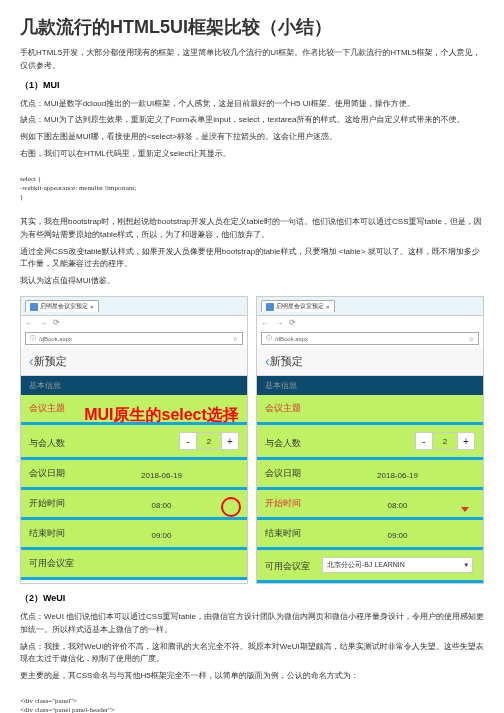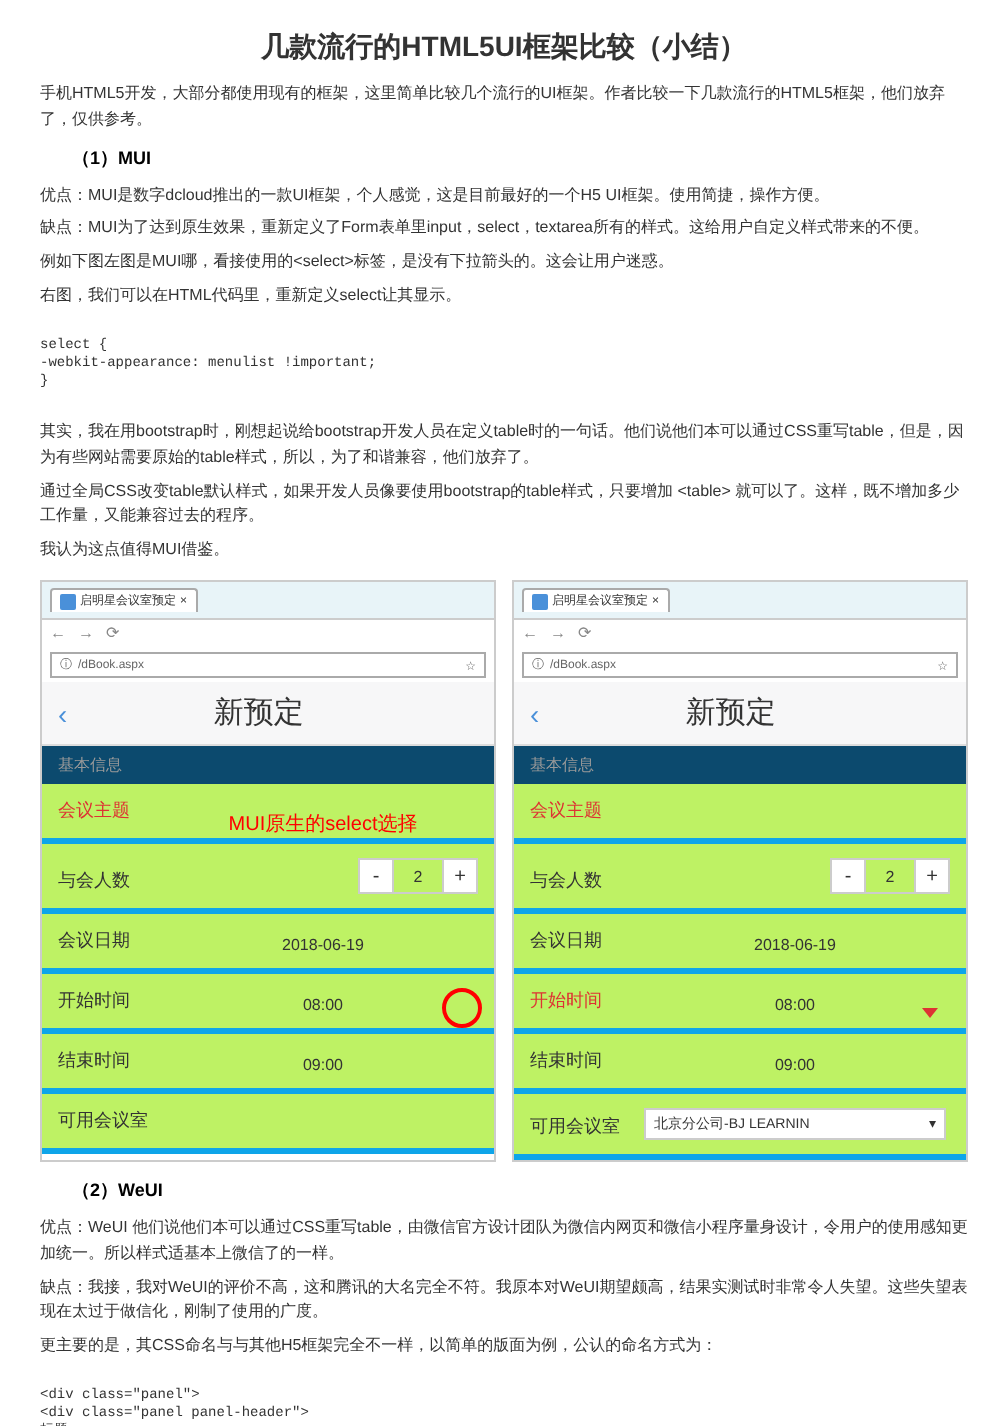--- a/index.html
+++ b/index.html
@@ -1,50 +1,50 @@
 <!DOCTYPE html>
 <html><head>
 <meta charset="utf-8">
 <style>
 *{margin:0;padding:0;box-sizing:border-box}
 body{font-family:"Microsoft YaHei",Arial,sans-serif;font-size:9px;background:#fff;width:504px;color:#333;padding:15px 20px}
-h1{text-align:center;font-size:14px;font-weight:bold;margin-bottom:8px}
+h1{text-align:left;font-size:18px;font-weight:bold;margin-bottom:8px}
 p{font-size:8px;line-height:1.6;margin:4px 0}
-h2{font-size:9px;font-weight:bold;margin:6px 16px;color:#000}
-.code{font-family:Liberation Mono, monospace;font-size:7px;line-height:1.3;margin:14px 0;color:#333}
+h2{font-size:9px;font-weight:bold;margin:6px 0;color:#000}
+.code{font-family:Liberation Serif, serif;font-size:7px;line-height:1.3;margin:14px 0;color:#333}
 .screenshots{display:flex;gap:8px;margin:8px 0}
 .phone{flex:1;border:1px solid #ccc;background:#fff}
 .browser-bar{background:#e8f4f8;border-bottom:1px solid #ccc;padding:3px 4px;display:flex;align-items:center;gap:3px;font-size:7px}
 .tab{background:#fff;border:1px solid #aaa;border-bottom:none;padding:1px 4px;border-radius:2px 2px 0 0;font-size:6px;display:flex;align-items:center;gap:2px}
 .tab-icon{width:8px;height:8px;background:#4a90d9;border-radius:1px}
 .url-bar{background:#fff;border:1px solid #aaa;padding:1px 4px;font-size:6px;color:#666;display:flex;align-items:center;gap:3px;margin:2px 4px}
 .nav-icons{display:flex;gap:4px;padding:2px 4px}
 .nav-icon{width:10px;height:10px;color:#888;font-size:8px}
 .app-header{background:#f7f7f8;border-bottom:1px solid #ddd;padding:6px 8px;display:flex;align-items:center;justify-content:space-between}
 .back-arrow{color:#4a90d9;font-size:14px}
-.app-title{font-size:15px;color:#333;flex:1;text-align:center}
+.app-title{font-size:11px;color:#333;flex:1;text-align:left}
 .section-label{padding:4px 8px;font-size:8px;color:#999;background:#0c4a6e}
 .form-row{display:flex;align-items:flex-end;border-bottom:3px solid #0ea5e9;padding:7px 8px;background:#bef264;min-height:28px}
 .form-label{width:55px;font-size:9px;color:#333}
 .form-label.red{color:#d33}
 .form-value{flex:1;text-align:center;font-size:8px;color:#333;position:relative}
 .stepper{display:flex;align-items:center;justify-content:flex-end;gap:0}
 .step-btn{width:18px;height:18px;border:1px solid #ccc;background:#fff;font-size:10px;display:flex;align-items:center;justify-content:center}
 .step-val{width:24px;height:18px;border-top:1px solid #ccc;border-bottom:1px solid #ccc;display:flex;align-items:center;justify-content:center;font-size:8px}
 .red-circle{position:absolute;right:-2px;top:-4px;width:20px;height:20px;border:2px solid red;border-radius:50%}
 .red-dot{position:absolute;right:6px;top:6px;width:0;height:0;border-left:4px solid transparent;border-right:4px solid transparent;border-top:5px solid #d33}
-.mui-overlay{position:absolute;top:50%;left:50%;transform:translate(-50%,-50%);color:red;font-weight:normal;font-size:10px;white-space:nowrap;z-index:5}
+.mui-overlay{position:absolute;top:50%;left:50%;transform:translate(-50%,-50%);color:red;font-weight:bold;font-size:16px;white-space:nowrap;z-index:5}
 .select-box{border:1px solid #ccc;padding:2px 4px;font-size:7px;display:flex;justify-content:space-between;align-items:center;background:#fff}
 .phone-content{position:relative}
 </style>
 </head>
 <body>
 
 <h1>几款流行的HTML5UI框架比较（小结）</h1>
-<p>手机HTML5开发，大部分都使用现有的框架，这里简单比较几个流行的UI框架。作者比较一下几款流行的HTML5框架，他们放弃了，仅供参考。</p>
+<p>手机HTML5开发，大部分都使用现有的框架，这里简单比较几个流行的UI框架。作者比较一下几款流行的HTML5框架，个人意见，仅供参考。</p>
 
 <h2>（1）MUI</h2>
 <p>优点：MUI是数字dcloud推出的一款UI框架，个人感觉，这是目前最好的一个H5 UI框架。使用简捷，操作方便。</p>
 <p>缺点：MUI为了达到原生效果，重新定义了Form表单里input，select，textarea所有的样式。这给用户自定义样式带来的不便。</p>
 <p>例如下图左图是MUI哪，看接使用的&lt;select&gt;标签，是没有下拉箭头的。这会让用户迷惑。</p>
 <p>右图，我们可以在HTML代码里，重新定义select让其显示。</p>
 <div class="code" style="white-space:pre-line">select {
 -webkit-appearance: menulist !important;
 }</div>
 <p>其实，我在用bootstrap时，刚想起说给bootstrap开发人员在定义table时的一句话。他们说他们本可以通过CSS重写table，但是，因为有些网站需要原始的table样式，所以，为了和谐兼容，他们放弃了。</p>

